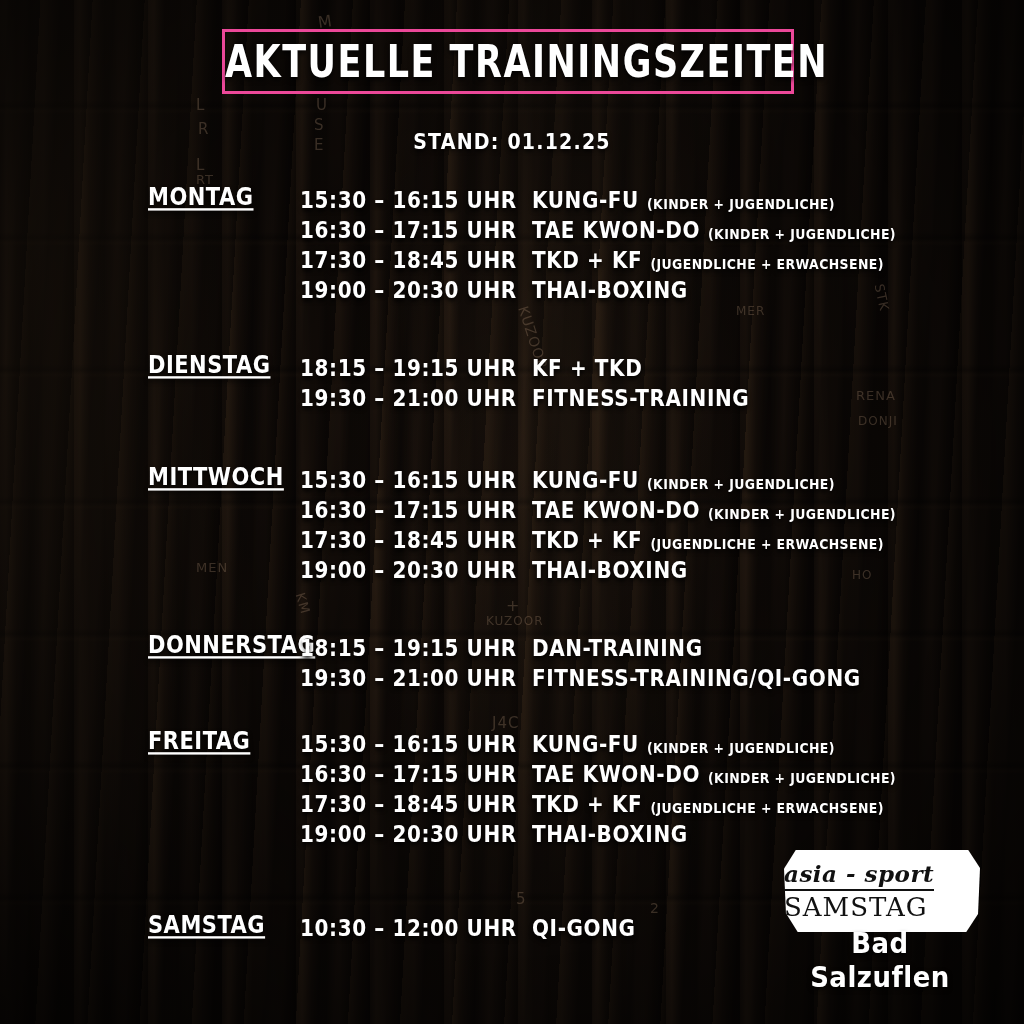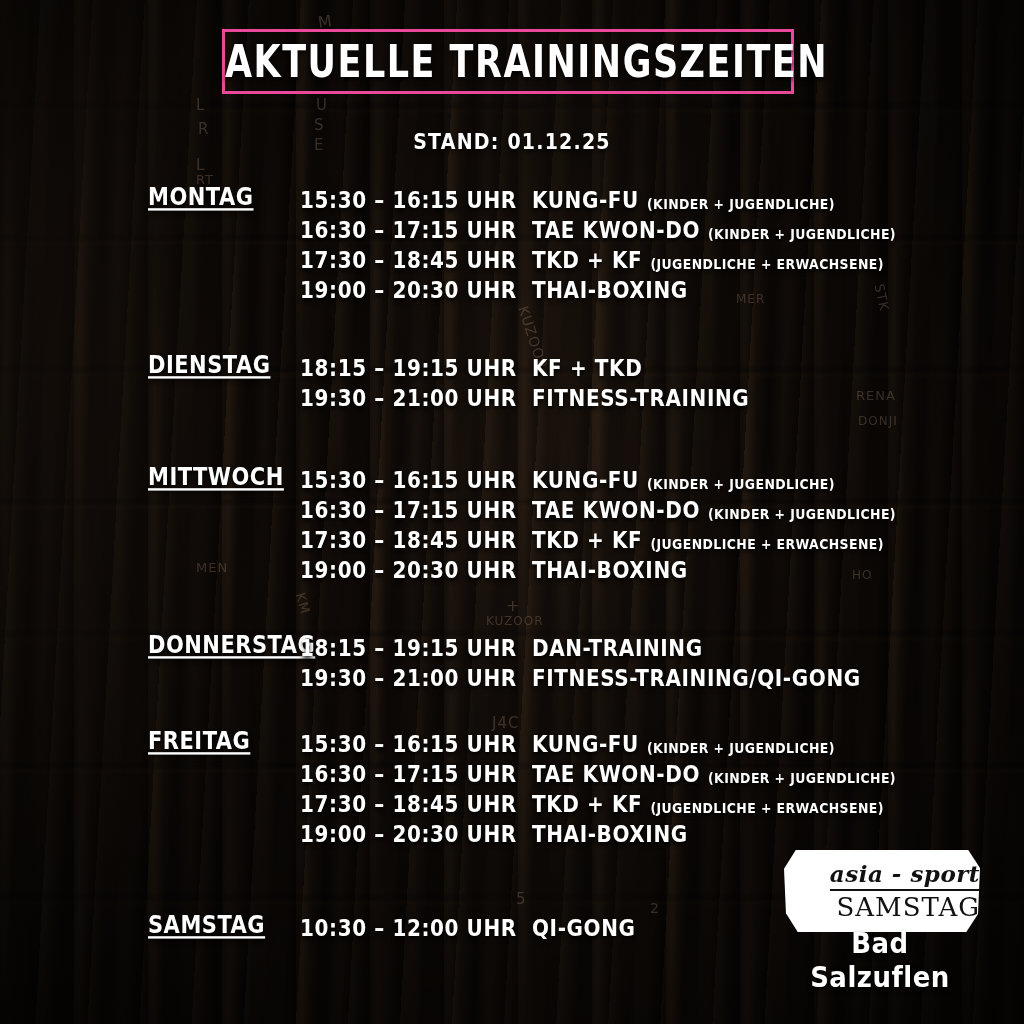--- a/index.html
+++ b/index.html
@@ -219,21 +219,21 @@
     position: absolute;
     inset: 0;
     background: #ffffff;
     clip-path: polygon(6% 0%, 94% 0%, 100% 22%, 99% 78%, 93% 100%, 7% 100%, 1% 77%, 0% 23%);
   }
   .logo-inner {
     position: absolute;
     inset: 0;
     display: flex;
     flex-direction: column;
-    align-items: flex-end;
+    align-items: flex-start;
     justify-content: center;
     color: #111;
   }
   .logo-line1 {
     font-family: "DejaVu Serif", serif;
     font-weight: bold;
     font-style: italic;
     font-size: 23px;
     letter-spacing: 0.5px;
     line-height: 1;
@@ -284,21 +284,21 @@
         <div class="scribble" style="left: 316px; top: 96px; font-size: 15px; transform: rotate(0deg);">U</div>
         <div class="scribble" style="left: 314px; top: 116px; font-size: 15px; transform: rotate(0deg);">S</div>
         <div class="scribble" style="left: 314px; top: 136px; font-size: 15px; transform: rotate(0deg);">E</div>
         <div class="scribble" style="left: 196px; top: 156px; font-size: 15px; transform: rotate(0deg);">L</div>
         <div class="scribble" style="left: 196px; top: 172px; font-size: 13px; transform: rotate(0deg);">RT</div>
         <div class="scribble" style="left: 500px; top: 330px; font-size: 14px; transform: rotate(72deg);">KUZOOR</div>
         <div class="scribble" style="left: 856px; top: 388px; font-size: 13px; transform: rotate(0deg);">RENA</div>
         <div class="scribble" style="left: 858px; top: 414px; font-size: 12px; transform: rotate(0deg);">DONJI</div>
         <div class="scribble" style="left: 852px; top: 568px; font-size: 12px; transform: rotate(0deg);">HO</div>
         <div class="scribble" style="left: 868px; top: 290px; font-size: 13px; transform: rotate(78deg);">STK</div>
-        <div class="scribble" style="left: 736px; top: 292px; font-size: 12px; transform: rotate(0deg);">MER</div>
+        <div class="scribble" style="left: 736px; top: 304px; font-size: 12px; transform: rotate(0deg);">MER</div>
         <div class="scribble" style="left: 292px; top: 596px; font-size: 13px; transform: rotate(74deg);">KM</div>
         <div class="scribble" style="left: 196px; top: 560px; font-size: 13px; transform: rotate(0deg);">MEN</div>
         <div class="scribble" style="left: 506px; top: 596px; font-size: 16px; transform: rotate(0deg);">+</div>
         <div class="scribble" style="left: 486px; top: 614px; font-size: 12px; transform: rotate(0deg);">KUZOOR</div>
         <div class="scribble" style="left: 492px; top: 714px; font-size: 15px; transform: rotate(0deg);">J4C</div>
         <div class="scribble" style="left: 516px; top: 890px; font-size: 15px; transform: rotate(0deg);">5</div>
         <div class="scribble" style="left: 650px; top: 900px; font-size: 14px; transform: rotate(0deg);">2</div>
       </div>
   </div>
 

